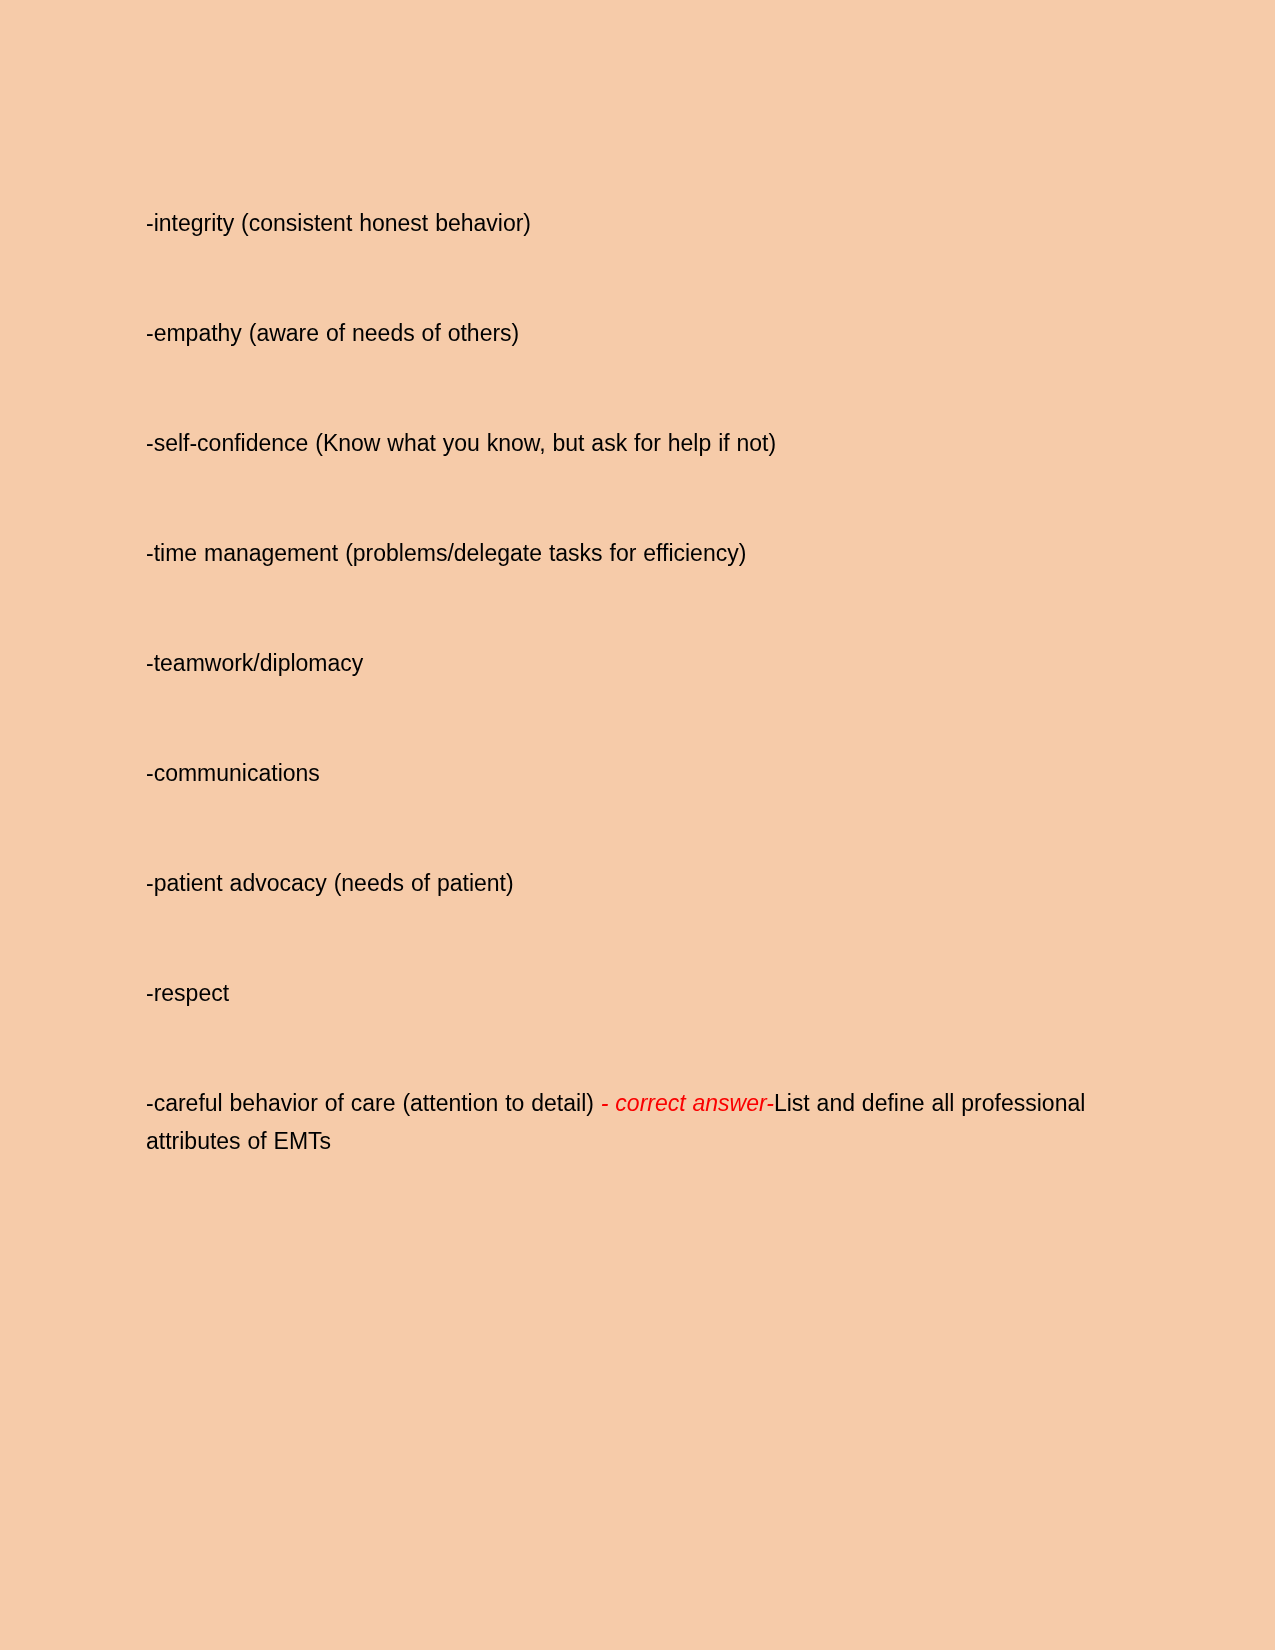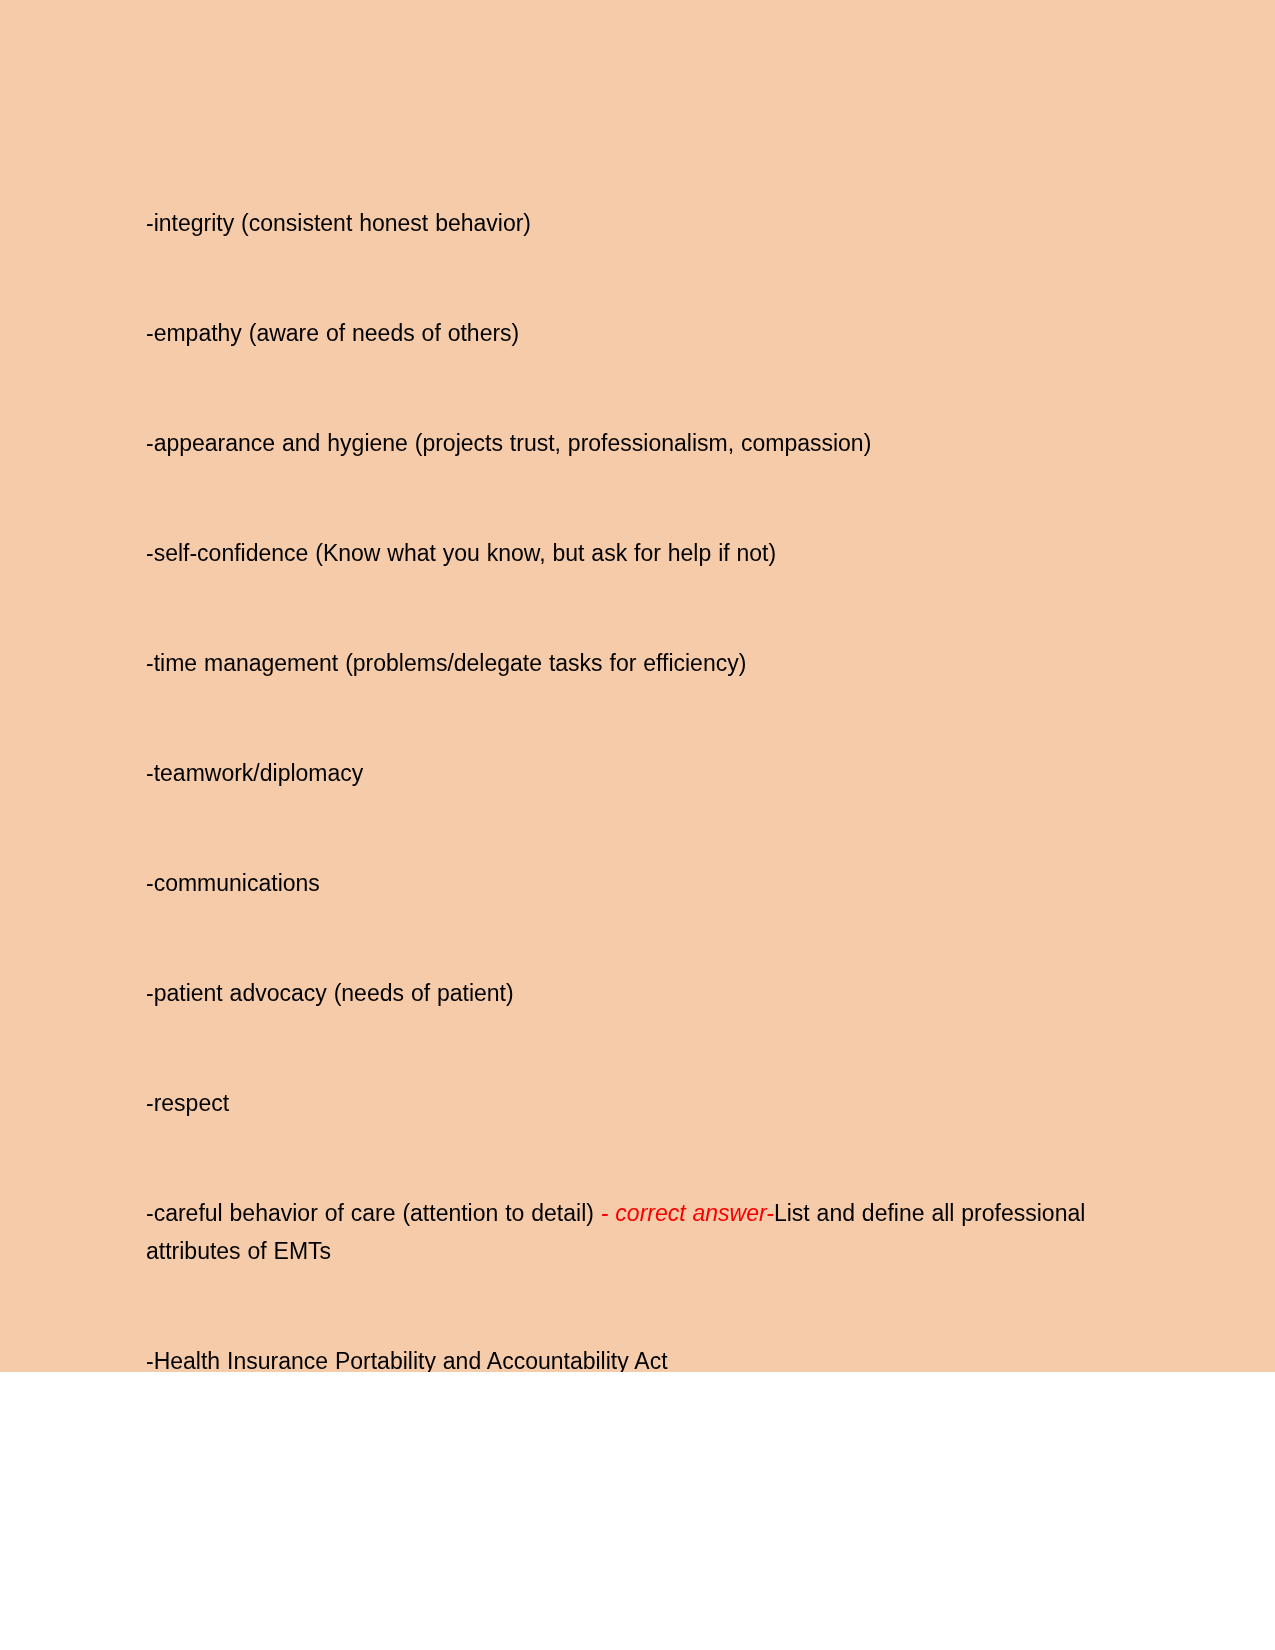--- a/index.html
+++ b/index.html
@@ -5,21 +5,21 @@
   html, body {
     margin: 0;
     padding: 0;
   }
   body {
     font-family: "Liberation Sans", sans-serif;
   }
   .page {
     position: relative;
     width: 1275px;
-    height: 1372px;
+    height: 1650px;
     overflow: hidden;
     box-sizing: border-box;
   }
   .content {
     box-sizing: border-box;
     padding: 204px 120px 0 146px;
     width: 100%;
   }
   .para {
     margin: 0 0 72px 0;
@@ -32,23 +32,21 @@
     
   }
 </style>
 </head>
 <body>
 
 <div class="page" style="background: rgb(246, 203, 169); color: rgb(0, 0, 0);">
   <div class="content" id="doc-content">
       <p class="para"><span>-integrity (consistent honest behavior)</span></p>
       <p class="para"><span>-empathy (aware of needs of others)</span></p>
-      <p class="para"><span>-appearance and hygiene (projects trust, professionalism, compassion)</span></p>
       <p class="para"><span>-self-confidence (Know what you know, but ask for help if not)</span></p>
       <p class="para"><span>-time management (problems/delegate tasks for efficiency)</span></p>
       <p class="para"><span>-teamwork/diplomacy</span></p>
       <p class="para"><span>-communications</span></p>
       <p class="para"><span>-patient advocacy (needs of patient)</span></p>
       <p class="para"><span>-respect</span></p>
       <p class="para"><span>-careful behavior of care (attention to detail) </span><span class="run-red" style="color: rgb(250, 0, 0); font-style: italic;">- correct answer-</span><span>List and define all professional attributes of EMTs</span></p>
-      <p class="para"><span>-Health Insurance Portability and Accountability Act</span></p>
     </div>
 </div>
 
 </body></html>

